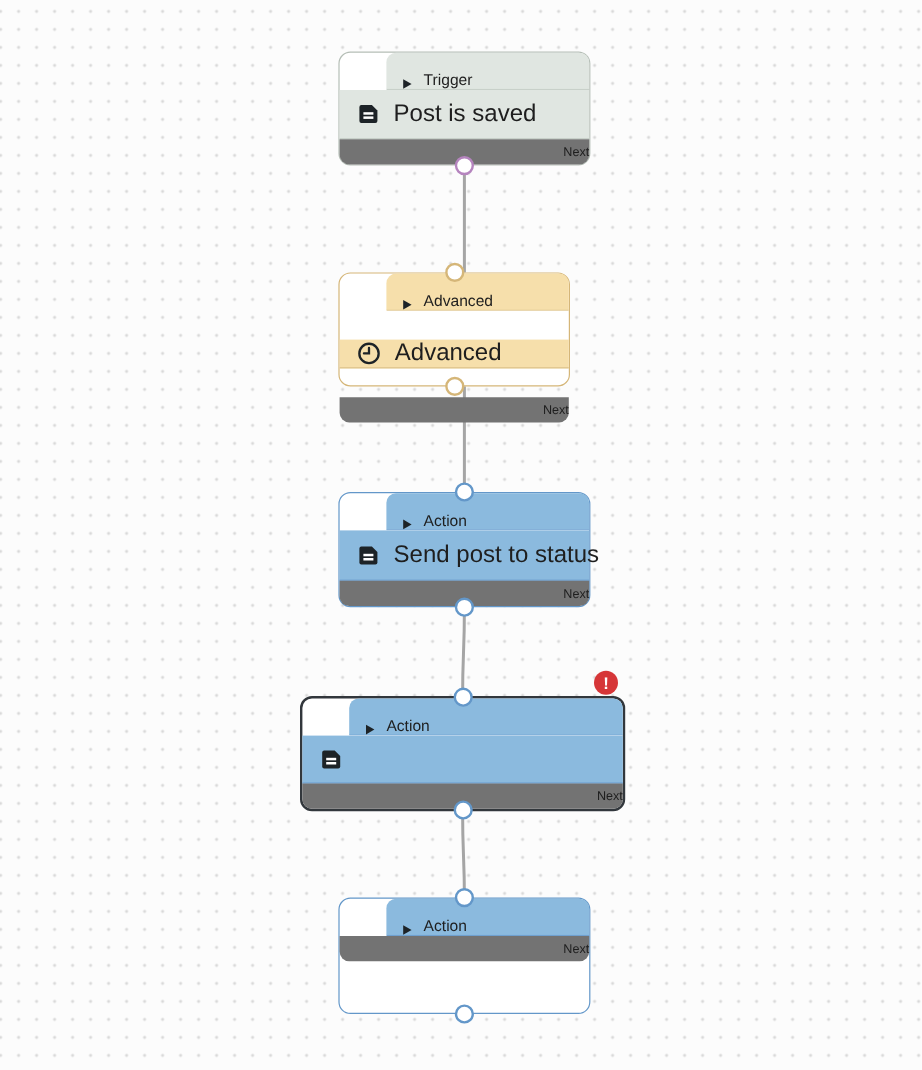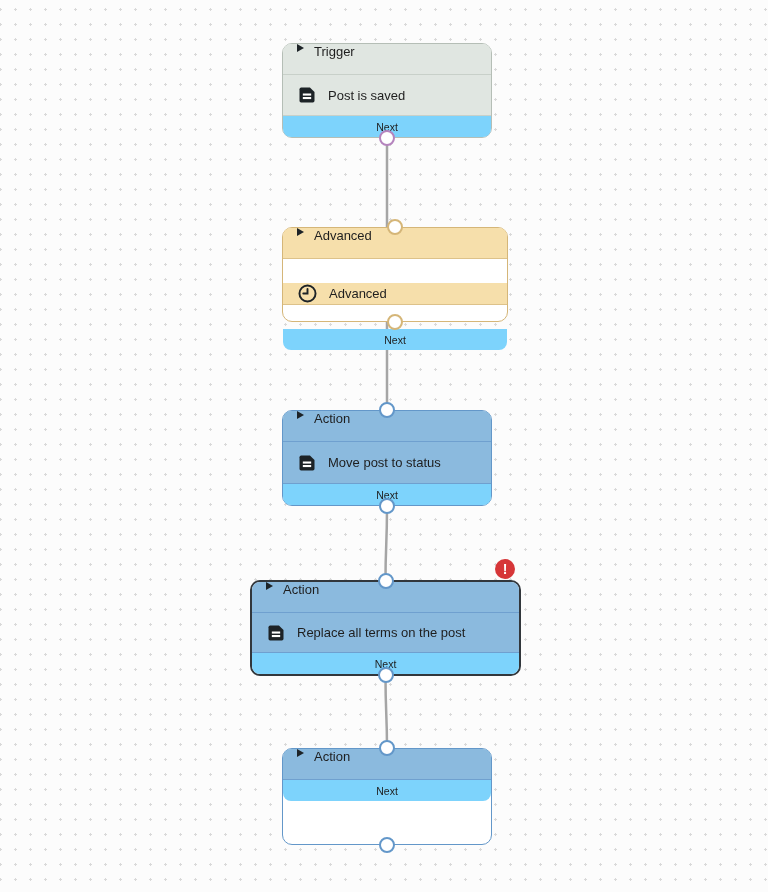--- a/index.html
+++ b/index.html
@@ -23,64 +23,65 @@
     display: flex;
     flex-direction: column;
     box-sizing: border-box;
     border: 1.5px solid var(--border, #888);
     border-radius: 10px;
     background: #fff;
     z-index: 1;
   }
   .node.selected { border-width: 2px; }
   .n1 { left:282px; top:43px;  width:210px; height:95px; }
-  .n2 { left:282px; top:227px; width:226px; height:95px;gap:24px; }
+  .n2 { left:282px; top:227px; width:193px; height:95px;gap:24px; }
   .n3 { left:282px; top:410px; width:210px; height:96px; }
   .n4 { left:250px; top:580px; width:271px; height:96px; }
   .n5 { left:282px; top:748px; width:210px; height:97px; }
 
   .node-header {
     height: 30px;
     flex: 0 0 30px;
     display: flex;
-    align-items: flex-start;
+    align-items: flex-end;
     gap: 10px;
     padding: 0 14px;
     background: var(--fill, #eee);
     border-bottom: 1px solid var(--separator, #ccc);
     border-radius: 8px 8px 0 0;
     font-size: 13px;
     font-weight: 500;
     cursor: pointer;
+    margin-left: 39px;
   }
   .tri {
     width: 0; height: 0;
     border-left: 7px solid #1d2327;
     border-top: 4.5px solid transparent;
     border-bottom: 4.5px solid transparent;
   }
   .node-body {
     flex: 1;
     display: flex;
     align-items: center;
     gap: 11px;
     padding: 0 14px;
     background: var(--fill, #eee);
     border-bottom: 1px solid var(--separator, #ccc);
-    font-size: 13px;
+    font-size: 20px;
     font-weight: 500;
     white-space: nowrap;
   }
   .node-body .icon { display:flex; align-items:center; flex:0 0 auto; }
   .node-footer {
     flex: 0 0 21px;
     display: flex;
     align-items: center;
-    justify-content: center;
-    background: #7dd3fc;
+    justify-content: flex-end;
+    background: #737373;
     border-radius: 0 0 8px 8px;
     font-size: 10.5px;
     font-weight: 500;
   }
   .port {
     position: absolute;
     left: 50%;
     width: 16px; height: 16px;
     margin-left: -8px;
     box-sizing: border-box;
@@ -172,21 +173,21 @@
       <span>Action</span>
     </div>
     <div class="node-body">
       <span class="icon">
         <svg width="20" height="20" viewBox="0 0 24 24">
             <path fill="#1d2327" d="M5 3h10.5L21 8.5V19a2 2 0 0 1-2 2H5a2 2 0 0 1-2-2V5a2 2 0 0 1 2-2z"></path>
             <rect x="7" y="10.2" width="10" height="2.5" fill="#fff"></rect>
             <rect x="7" y="14.4" width="10" height="2.5" fill="#fff"></rect>
           </svg>
       </span>
-      <span>Move post to status</span>
+      <span>Send post to status</span>
     </div>
     <div class="node-footer">
       <span>Next</span>
     </div>
     <div class="port bottom"></div>
   </div>
 
   <div class="node n4 selected" style="--fill: #8bbade; --border: #32373c; --separator: #6fa0cf; --port: #6397c9;">
     <div class="error-badge">
       <span>!</span>
@@ -197,21 +198,20 @@
       <span>Action</span>
     </div>
     <div class="node-body">
       <span class="icon">
         <svg width="20" height="20" viewBox="0 0 24 24">
             <path fill="#1d2327" d="M5 3h10.5L21 8.5V19a2 2 0 0 1-2 2H5a2 2 0 0 1-2-2V5a2 2 0 0 1 2-2z"></path>
             <rect x="7" y="10.2" width="10" height="2.5" fill="#fff"></rect>
             <rect x="7" y="14.4" width="10" height="2.5" fill="#fff"></rect>
           </svg>
       </span>
-      <span>Replace all terms on the post</span>
     </div>
     <div class="node-footer">
       <span>Next</span>
     </div>
     <div class="port bottom"></div>
   </div>
 
   <div class="node n5" style="--fill: #8bbade; --border: #6397c9; --separator: #6fa0cf; --port: #6397c9;">
     <div class="port top"></div>
     <div class="node-header">

